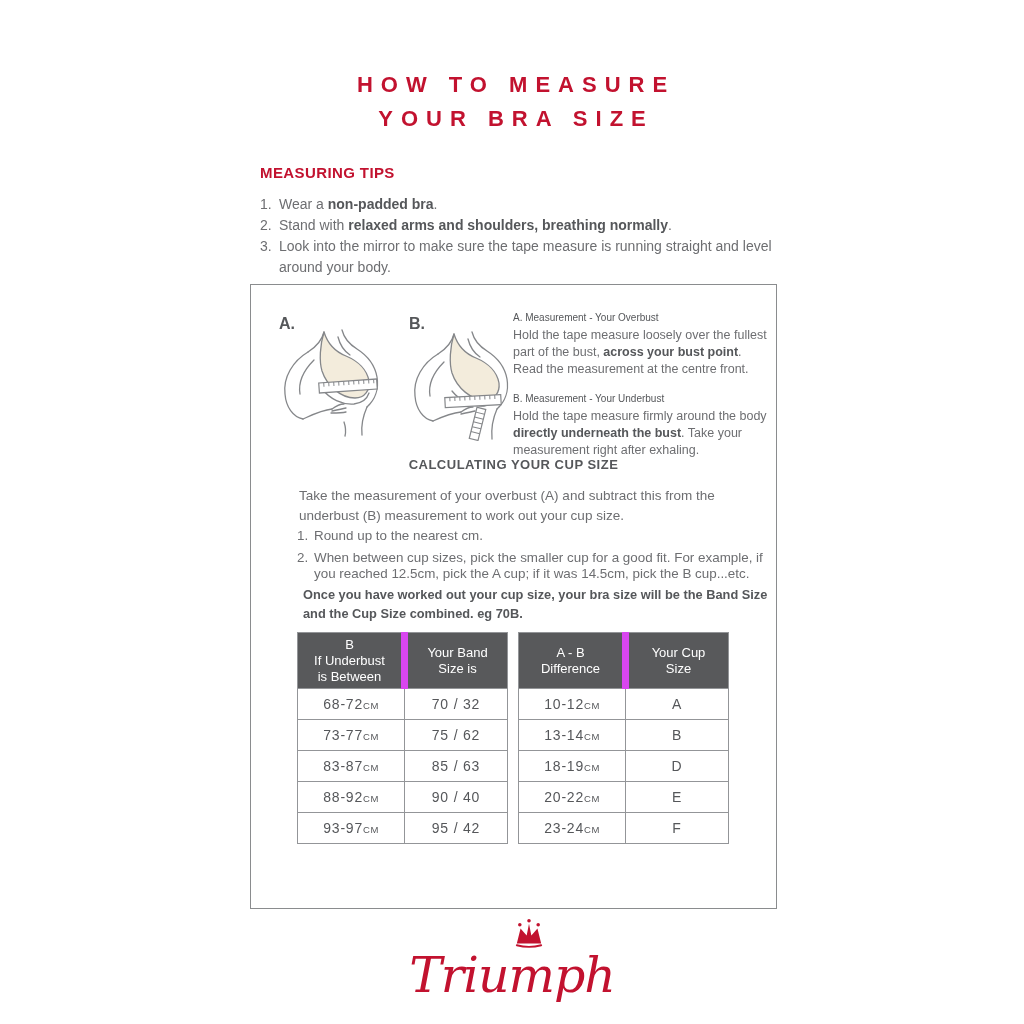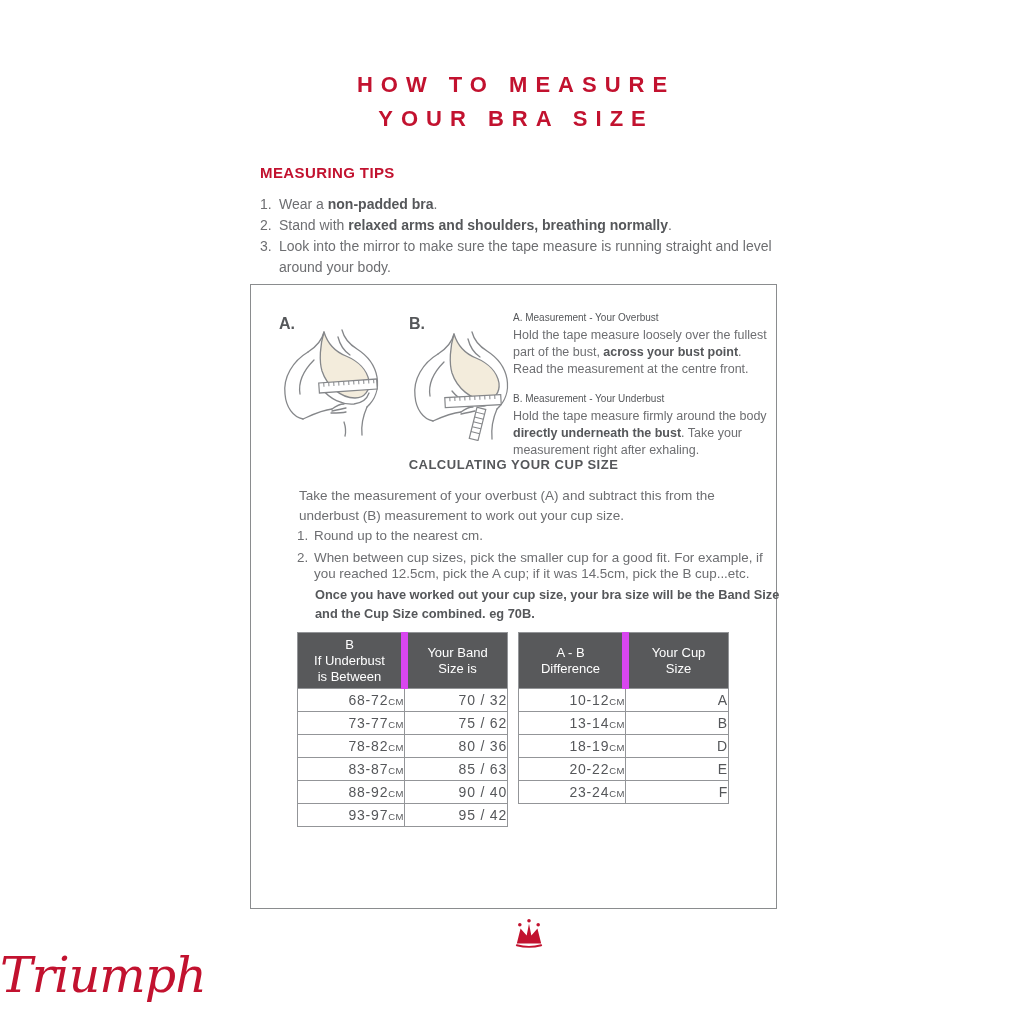--- a/index.html
+++ b/index.html
@@ -45,39 +45,39 @@
   .measure-text p b{color:var(--heading-gray);white-space:pre-wrap;}
   .measure-text p span{white-space:pre-wrap;}
 
   .calc-heading{position:absolute;top:172px;left:0;right:0;text-align:center;
                 font-size:13px;font-weight:bold;letter-spacing:.5px;color:var(--heading-gray);}
   .calc-intro{position:absolute;left:48px;top:201px;width:452px;font-size:13.5px;
               line-height:20px;color:var(--body-gray);}
   .calc-steps{position:absolute;left:46px;top:243px;width:468px;}
   .step-item{display:flex;font-size:13.4px;line-height:16.5px;color:var(--body-gray);margin-bottom:5px;}
   .step-item .num{flex:none;width:17px;}
-  .calc-note{position:absolute;left:64px;top:300px;width:474px;font-size:12.8px;
+  .calc-note{position:absolute;left:52px;top:300px;width:474px;font-size:12.8px;
              line-height:19px;font-weight:bold;color:var(--heading-gray);}
 
   
   .tables{position:absolute;left:46px;top:347px;width:482px;}
   table{border-collapse:collapse;position:absolute;top:0;}
   table.band{left:0;width:211px;}
   table.cup{left:221px;width:211px;}
   th{background:var(--header-bg);color:#fff;font-weight:normal;font-size:13px;line-height:16px;
      height:56px;text-align:center;vertical-align:middle;padding:2px 2px;}
   th + th{border-left:7px solid #d946ef;}
-  td{border:1px solid var(--line-gray);height:23px;text-align:right;vertical-align:middle;
+  td{border:1px solid var(--line-gray);height:31px;text-align:center;vertical-align:middle;
      font-size:14px;letter-spacing:.8px;color:var(--heading-gray);}
   td .unit{font-size:9.5px;text-transform:uppercase;letter-spacing:.5px;}
   table{border:1px solid var(--line-gray);}
   th:first-child, td:first-child{width:107px;}
 
   
-  .logo{position:absolute;top:903px;left:0;right:0;}
+  .logo{position:absolute;top:903px;left:0;right:0;text-align:center;}
   .crown{display:block;margin:0 auto -2px;transform:translateX(17px);}
   .wordmark{font-family:"DejaVu Serif", serif;font-style:italic;font-size:49px;
             color:var(--red);line-height:58px;letter-spacing:-1px;}
 
   svg .ink{stroke:var(--art-stroke);stroke-width:1.3;fill:none;stroke-linecap:round;stroke-linejoin:round;}
   svg .bra{fill:var(--bra-fill);stroke:var(--art-stroke);stroke-width:1.3;stroke-linejoin:round;}
   svg .tape{fill:#ffffff;stroke:var(--art-stroke);stroke-width:1.2;}
   svg .tick{stroke:var(--art-stroke);stroke-width:1;fill:none;}
 </style>
 </head>
@@ -193,24 +193,20 @@
           <tbody>
             <tr>
               <td>68-72<span class="unit">cm</span></td>
               <td>70 / 32</td>
             </tr>
             <tr>
               <td>73-77<span class="unit">cm</span></td>
               <td>75 / 62</td>
             </tr>
             <tr>
-              <td>78-82<span class="unit">cm</span></td>
-              <td>80 / 36</td>
-            </tr>
-            <tr>
               <td>83-87<span class="unit">cm</span></td>
               <td>85 / 63</td>
             </tr>
             <tr>
               <td>88-92<span class="unit">cm</span></td>
               <td>90 / 40</td>
             </tr>
             <tr>
               <td>93-97<span class="unit">cm</span></td>
               <td>95 / 42</td>

